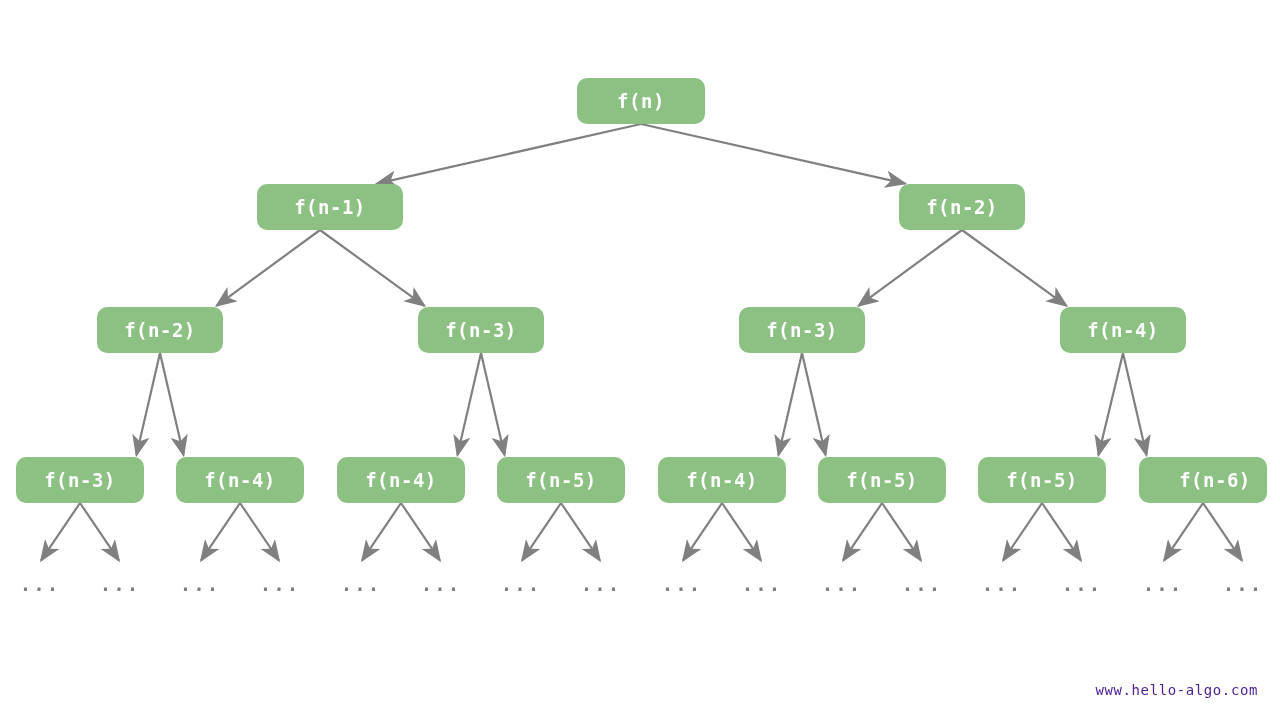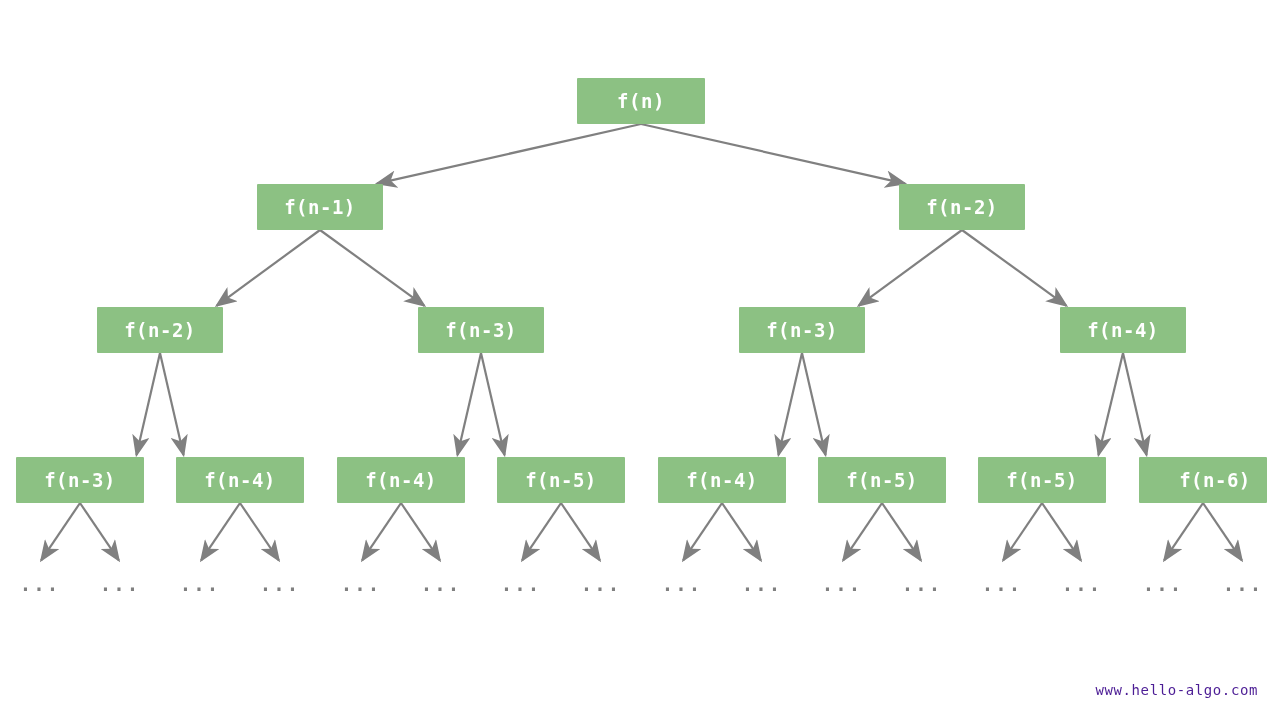--- a/index.html
+++ b/index.html
@@ -19,21 +19,21 @@
     position: absolute;
     left: 0;
     top: 0;
     width: 1280px;
     height: 720px;
   }
   .node {
     position: absolute;
     box-sizing: border-box;
     background: #8cc183;
-    border-radius: 1px;
+    border-radius: 10px;
     color: #ffffff;
     display: flex;
     align-items: center;
     justify-content: center;
     font-family: "DejaVu Sans Mono", "Liberation Mono", monospace;
     font-size: 19px;
     font-weight: 700;
     letter-spacing: 0.5px;
     white-space: nowrap;
     z-index: 2;
@@ -103,21 +103,21 @@
         <line x1="882" y1="503" x2="920.8776833922648" y2="560.3445830035905" stroke="#808080" stroke-width="2.2" marker-end="url(#arrowhead)"></line>
         <line x1="1042" y1="503" x2="1003.1223166077352" y2="560.3445830035905" stroke="#808080" stroke-width="2.2" marker-end="url(#arrowhead)"></line>
         <line x1="1042" y1="503" x2="1080.8776833922648" y2="560.3445830035905" stroke="#808080" stroke-width="2.2" marker-end="url(#arrowhead)"></line>
         <line x1="1203" y1="503" x2="1164.1223166077352" y2="560.3445830035905" stroke="#808080" stroke-width="2.2" marker-end="url(#arrowhead)"></line>
         <line x1="1203" y1="503" x2="1241.8776833922648" y2="560.3445830035905" stroke="#808080" stroke-width="2.2" marker-end="url(#arrowhead)"></line>
       </g>
   </svg>
 
   <div id="node-layer">
       <div class="node" style="left: 577px; top: 78px; width: 128px; height: 46px; background: rgb(140, 193, 131); color: rgb(255, 255, 255);">f(n)</div>
-      <div class="node" style="left: 257px; top: 184px; width: 126px; height: 46px; background: rgb(140, 193, 131); color: rgb(255, 255, 255);">f(n-1)</div>
+      <div class="node" style="left: 257px; top: 184px; width: 146px; height: 46px; background: rgb(140, 193, 131); color: rgb(255, 255, 255);">f(n-1)</div>
       <div class="node" style="left: 899px; top: 184px; width: 126px; height: 46px; background: rgb(140, 193, 131); color: rgb(255, 255, 255);">f(n-2)</div>
       <div class="node" style="left: 97px; top: 307px; width: 126px; height: 46px; background: rgb(140, 193, 131); color: rgb(255, 255, 255);">f(n-2)</div>
       <div class="node" style="left: 418px; top: 307px; width: 126px; height: 46px; background: rgb(140, 193, 131); color: rgb(255, 255, 255);">f(n-3)</div>
       <div class="node" style="left: 739px; top: 307px; width: 126px; height: 46px; background: rgb(140, 193, 131); color: rgb(255, 255, 255);">f(n-3)</div>
       <div class="node" style="left: 1060px; top: 307px; width: 126px; height: 46px; background: rgb(140, 193, 131); color: rgb(255, 255, 255);">f(n-4)</div>
       <div class="node" style="left: 16px; top: 457px; width: 128px; height: 46px; background: rgb(140, 193, 131); color: rgb(255, 255, 255);">f(n-3)</div>
       <div class="node" style="left: 176px; top: 457px; width: 128px; height: 46px; background: rgb(140, 193, 131); color: rgb(255, 255, 255);">f(n-4)</div>
       <div class="node" style="left: 337px; top: 457px; width: 128px; height: 46px; background: rgb(140, 193, 131); color: rgb(255, 255, 255);">f(n-4)</div>
       <div class="node" style="left: 497px; top: 457px; width: 128px; height: 46px; background: rgb(140, 193, 131); color: rgb(255, 255, 255);">f(n-5)</div>
       <div class="node" style="left: 658px; top: 457px; width: 128px; height: 46px; background: rgb(140, 193, 131); color: rgb(255, 255, 255);">f(n-4)</div>

